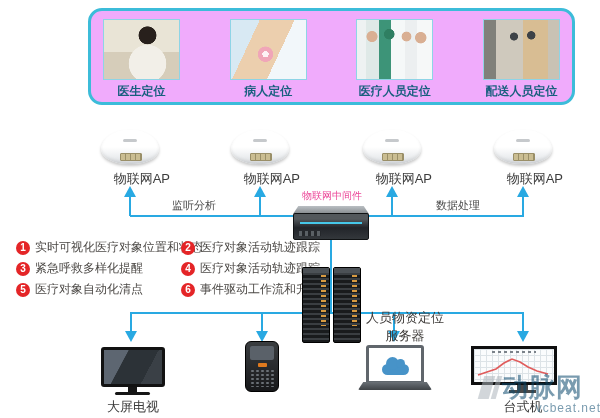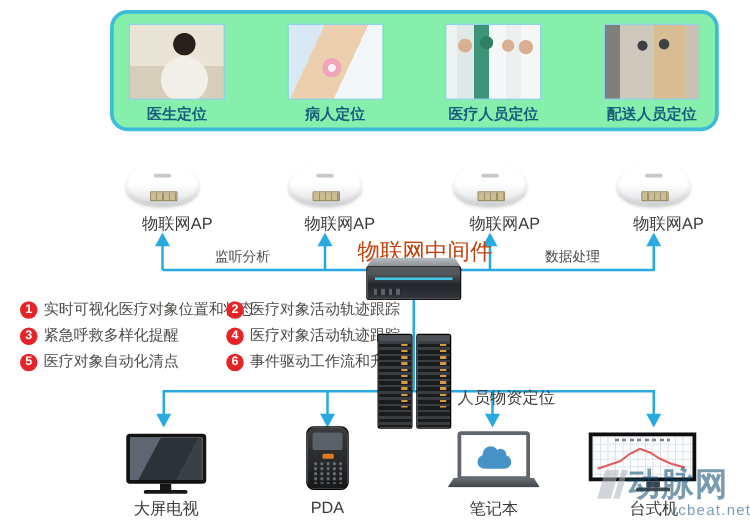--- a/index.html
+++ b/index.html
@@ -1,21 +1,21 @@
 <!DOCTYPE html>
 <html><head>
 <meta charset="utf-8">
 <style>
   html,body{margin:0;padding:0;background:#fff;}
   .canvas{position:relative;width:600px;height:418px;background:#fff;overflow:hidden;
           font-family:"Liberation Sans",sans-serif;}
 
   
   .gallery{position:absolute;left:88px;top:8px;width:487px;height:97px;
-           border:3px solid #3cbcd9;border-radius:14px;background:#86efac;box-sizing:border-box;}
+           border:3px solid #3cbcd9;border-radius:14px;background:#f0abfc;box-sizing:border-box;}
   .photos{position:absolute;left:12px;top:8px;width:457px;display:flex;justify-content:space-between;}
   .photo-item{width:77px;text-align:center;}
   .photo{width:77px;height:61px;border:1px solid #8ed4e6;box-sizing:border-box;}
   .photo-label{margin-top:3px;font-size:12px;font-weight:bold;color:#185f7e;white-space:nowrap;}
   .p1{background:
       radial-gradient(circle at 58% 26%, #28201c 0 14%, transparent 15%),
       radial-gradient(ellipse at 58% 74%, #f2efe8 0 30%, transparent 31%),
       linear-gradient(180deg,#e9e4d6 0 55%, #d6cdba 55%);}
   .p2{background:
       radial-gradient(circle at 46% 58%, #fdf3f5 0 6%, #f0a6b8 6% 14%, transparent 15%),
@@ -49,21 +49,21 @@
 
   
   .line{position:absolute;background:#29a9e2;z-index:0;}
   .arr{position:absolute;width:0;height:0;border-left:6px solid transparent;border-right:6px solid transparent;z-index:0;}
   .arr.up{border-bottom:11px solid #29a9e2;}
   .arr.down{border-top:11px solid #29a9e2;}
   .link-label{position:absolute;font-size:11px;color:#4a4a4a;white-space:nowrap;}
 
   
   .mw-label{position:absolute;left:286px;top:189px;width:92px;text-align:center;
-            font-size:18px;color:#c2410c;white-space:nowrap;z-index:2;}
+            font-size:10px;color:#ec4899;white-space:nowrap;z-index:2;}
   .mw{position:absolute;left:293px;top:206px;width:76px;height:34px;z-index:2;}
   .mw-top{position:absolute;left:0;top:0;width:100%;height:8px;
           background:linear-gradient(180deg,#babfc3,#84898d);
           clip-path:polygon(7% 0,93% 0,100% 100%,0 100%);}
   .mw-front{position:absolute;left:0;top:7px;right:0;bottom:0;border:1px solid #101214;border-radius:2px;
             background:linear-gradient(180deg,#53585c 0 20%,#22252a 55%,#33373b);}
   .mw-front::before{content:'';position:absolute;left:6px;right:6px;top:8px;height:2px;background:#46c8ea;}
   .mw-front::after{content:'';position:absolute;left:5px;bottom:3px;width:22px;height:5px;
             background:repeating-linear-gradient(90deg,#5a6065 0 3px,#24272b 3px 6px);}
 
@@ -202,47 +202,46 @@
     <span class="badge">6</span>
     <span>事件驱动工作流和升级</span>
   </div>
 
   <div class="server">
     <div class="tower"></div>
     <div class="tower"></div>
   </div>
   <div class="server-label">
     <div>人员物资定位</div>
+    <div>服务器</div>
   </div>
 
   <div class="line" style="left:131px;top:312px;width:392px;height:2px;"></div>
   <div class="line" style="left:130px;top:312px;width:2px;height:21px;"></div>
   <div class="line" style="left:261px;top:312px;width:2px;height:21px;"></div>
   <div class="line" style="left:393px;top:312px;width:2px;height:21px;"></div>
   <div class="line" style="left:522px;top:312px;width:2px;height:21px;"></div>
   <div class="arr down" style="left:125px;top:331px;"></div>
   <div class="arr down" style="left:256px;top:331px;"></div>
   <div class="arr down" style="left:388px;top:331px;"></div>
   <div class="arr down" style="left:517px;top:331px;"></div>
 
   <div class="tv"></div>
   <div class="tv-neck"></div>
   <div class="tv-base"></div>
   <div class="t-label" style="left:93px;">大屏电视</div>
 
   <div class="pda">
     <span class="pda-key"></span>
   </div>
-  <div class="t-label" style="left:222px;">PDA</div>
 
   <div class="laptop-screen">
     <span class="cloud"></span>
   </div>
   <div class="laptop-base"></div>
-  <div class="t-label" style="left:355px;">笔记本</div>
 
   <div class="desktop">
     <svg viewBox="0 0 80 33">
       <polyline points="4,26 13,23 22,20 30,14 38,10 46,13 54,18 63,22 74,25" fill="none" stroke="#e05c5c" stroke-width="1.6"></polyline>
     </svg>
   </div>
   <div class="desktop-neck"></div>
   <div class="desktop-base"></div>
   <div class="t-label" style="left:483px;">台式机</div>
 

